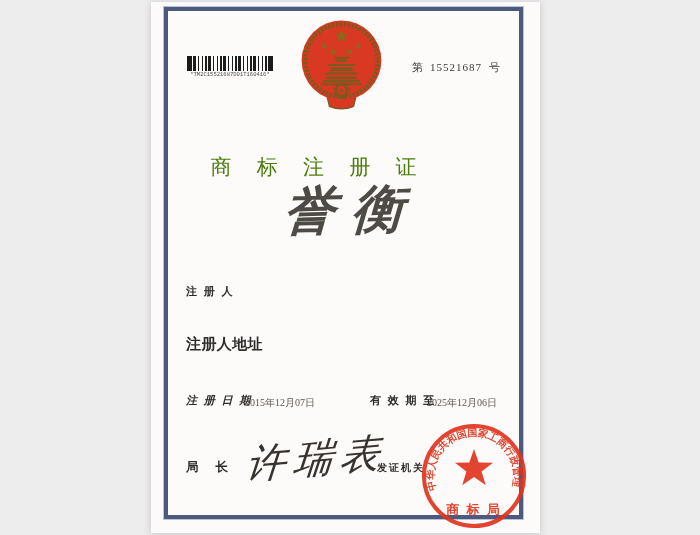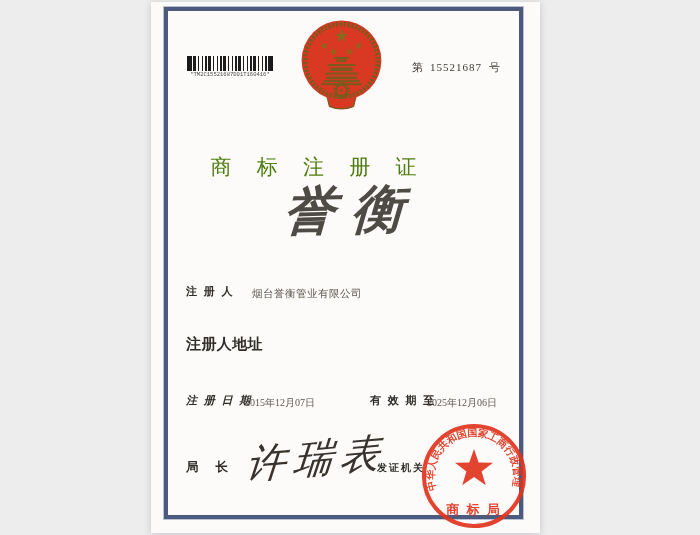--- a/index.html
+++ b/index.html
@@ -143,21 +143,20 @@
     <span>第</span>
     <span class="digits">15521687</span>
     <span>号</span>
   </div>
 
   <div class="cert-title">商 标 注 册 证</div>
 
   <div class="trademark">誉衡</div>
 
   <div class="field-label l-registrant">注 册 人</div>
-  <div class="field-value v-registrant">烟台誉衡管业有限公司</div>
 
   <div class="field-label l-address">注册人地址</div>
 
   <div class="field-label l-regdate">注 册 日 期</div>
   <div class="field-value v-regdate">2015年12月07日</div>
   <div class="field-label l-valid">有 效 期 至</div>
   <div class="field-value v-valid">2025年12月06日</div>
 
   <div class="director-label">
     <span>局</span>

